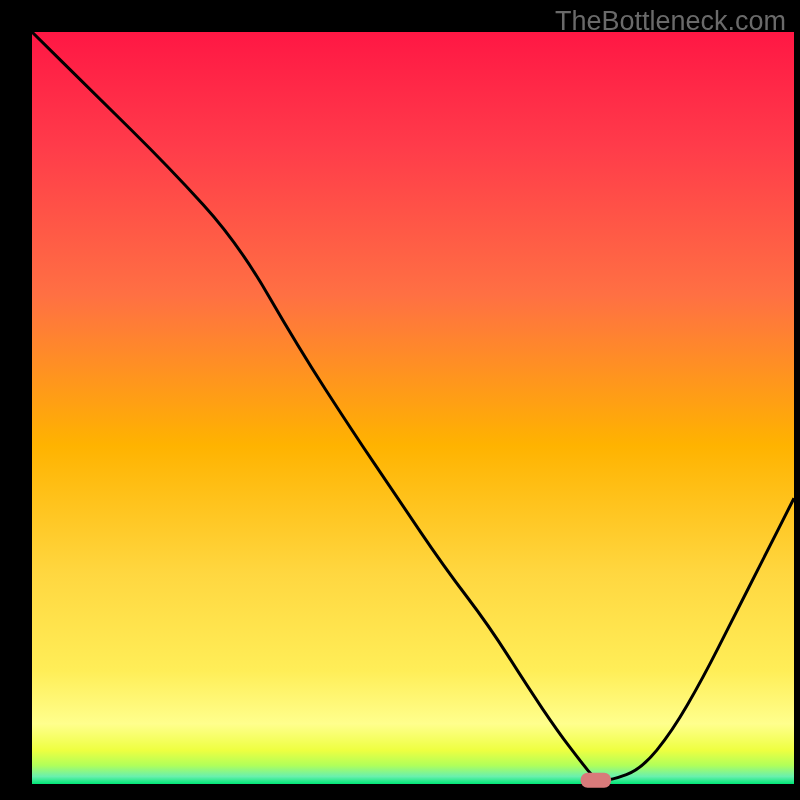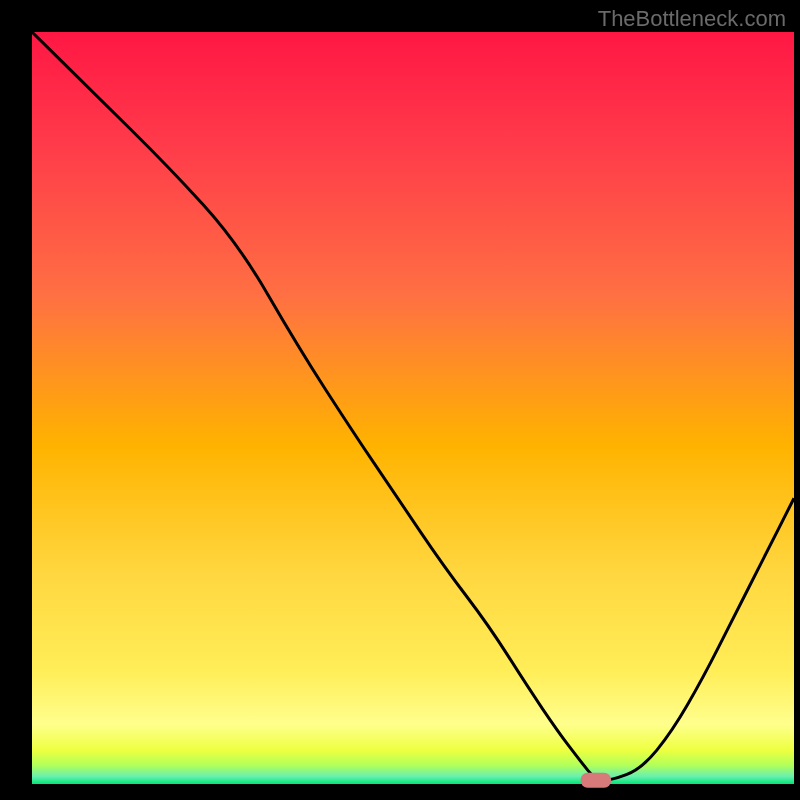--- a/index.html
+++ b/index.html
@@ -18,21 +18,21 @@
     left: 0;
     width: 800px;
     height: 800px;
   }
   
   .watermark {
     position: absolute;
     top: 6px;
     right: 14px;
     color: #6a6a6a;
-    font-size: 22px;
+    font-size: 27px;
     font-weight: normal;
     z-index: 10;
   }
   
   svg {
     display: block;
   }
 </style>
 </head>
 <body>

